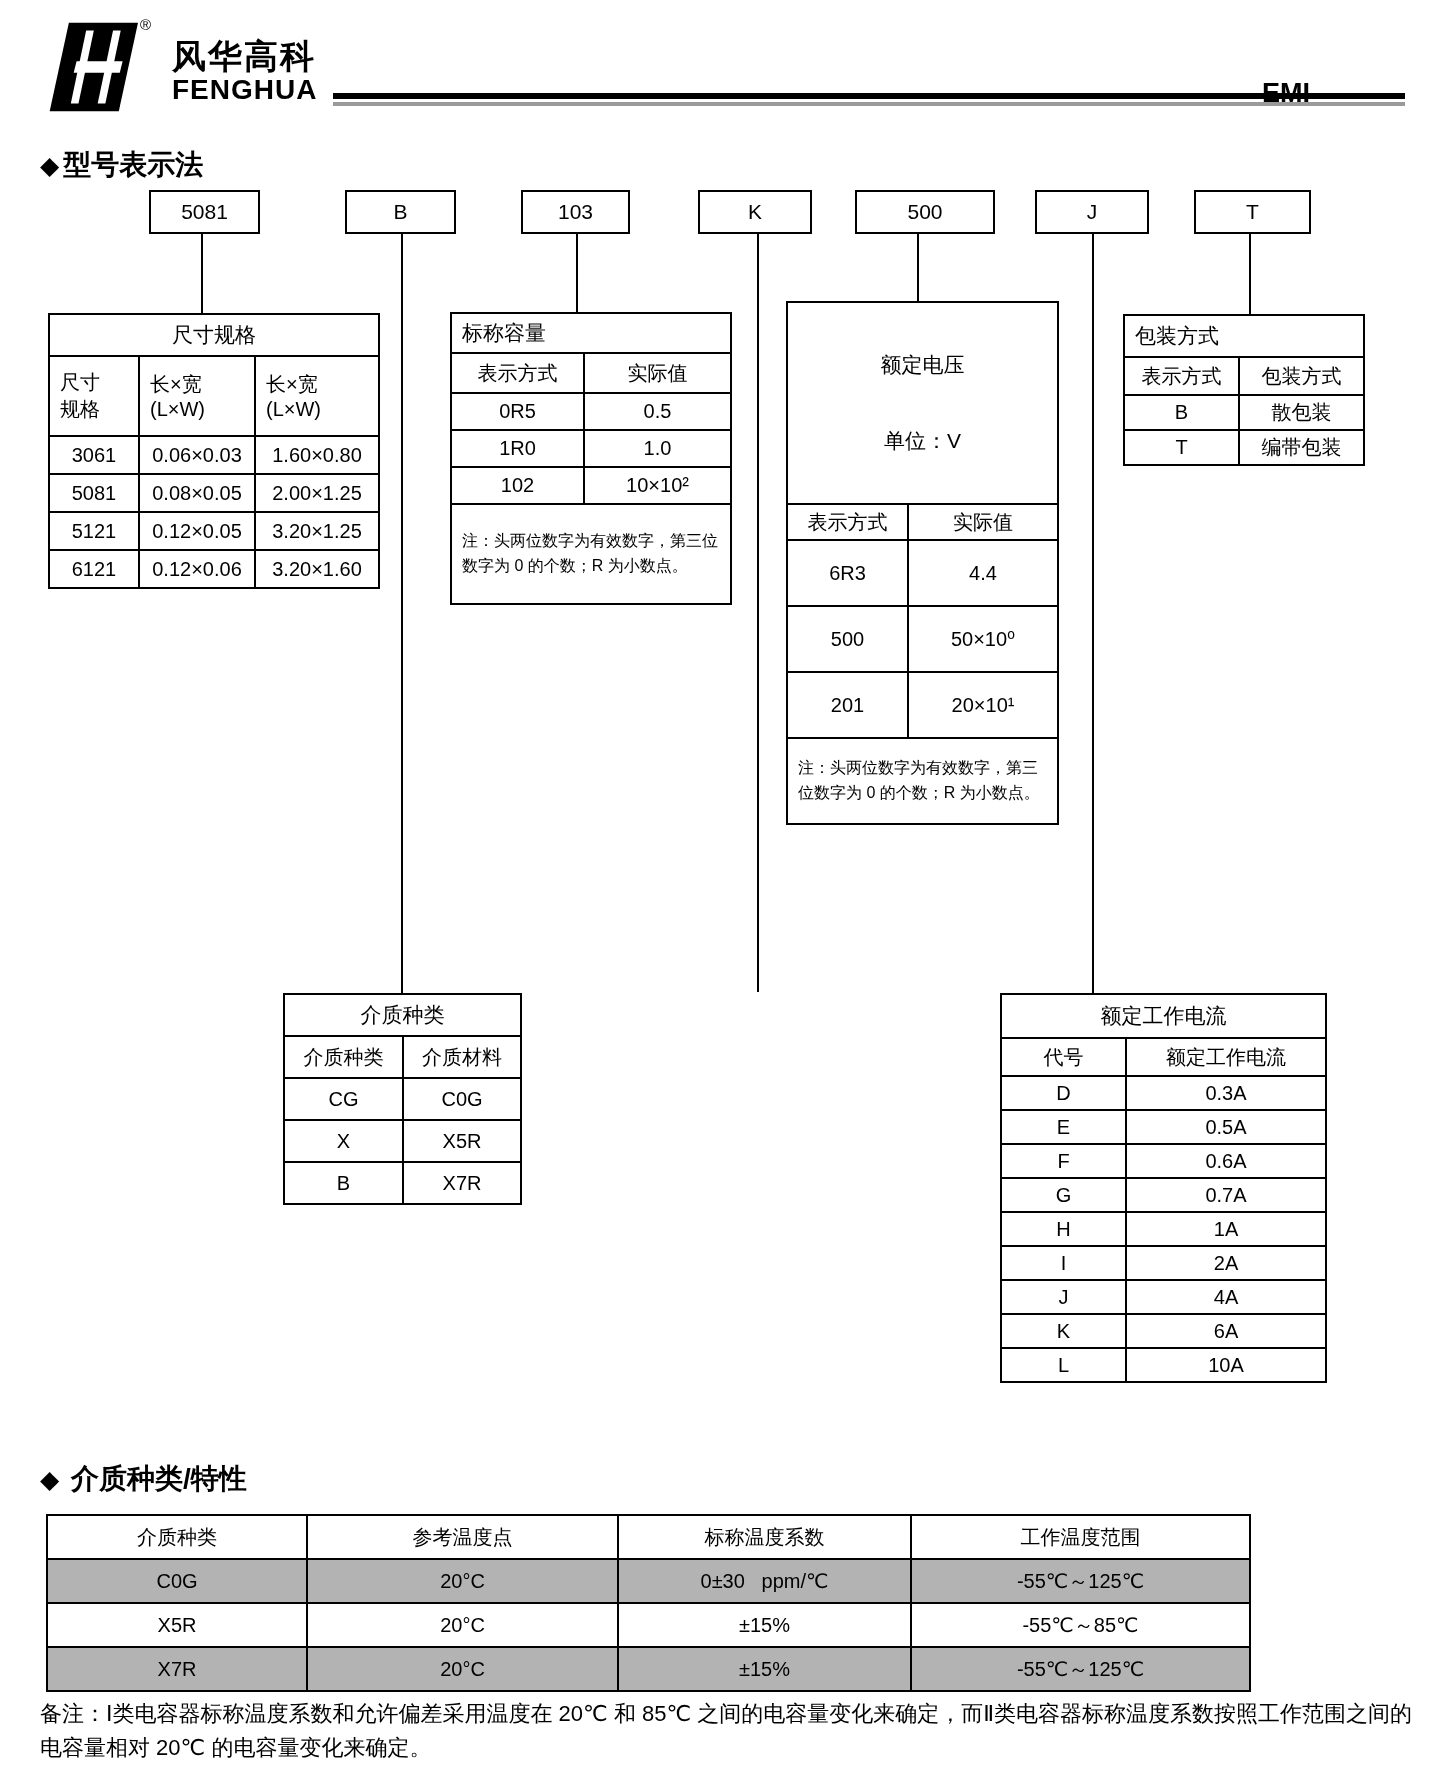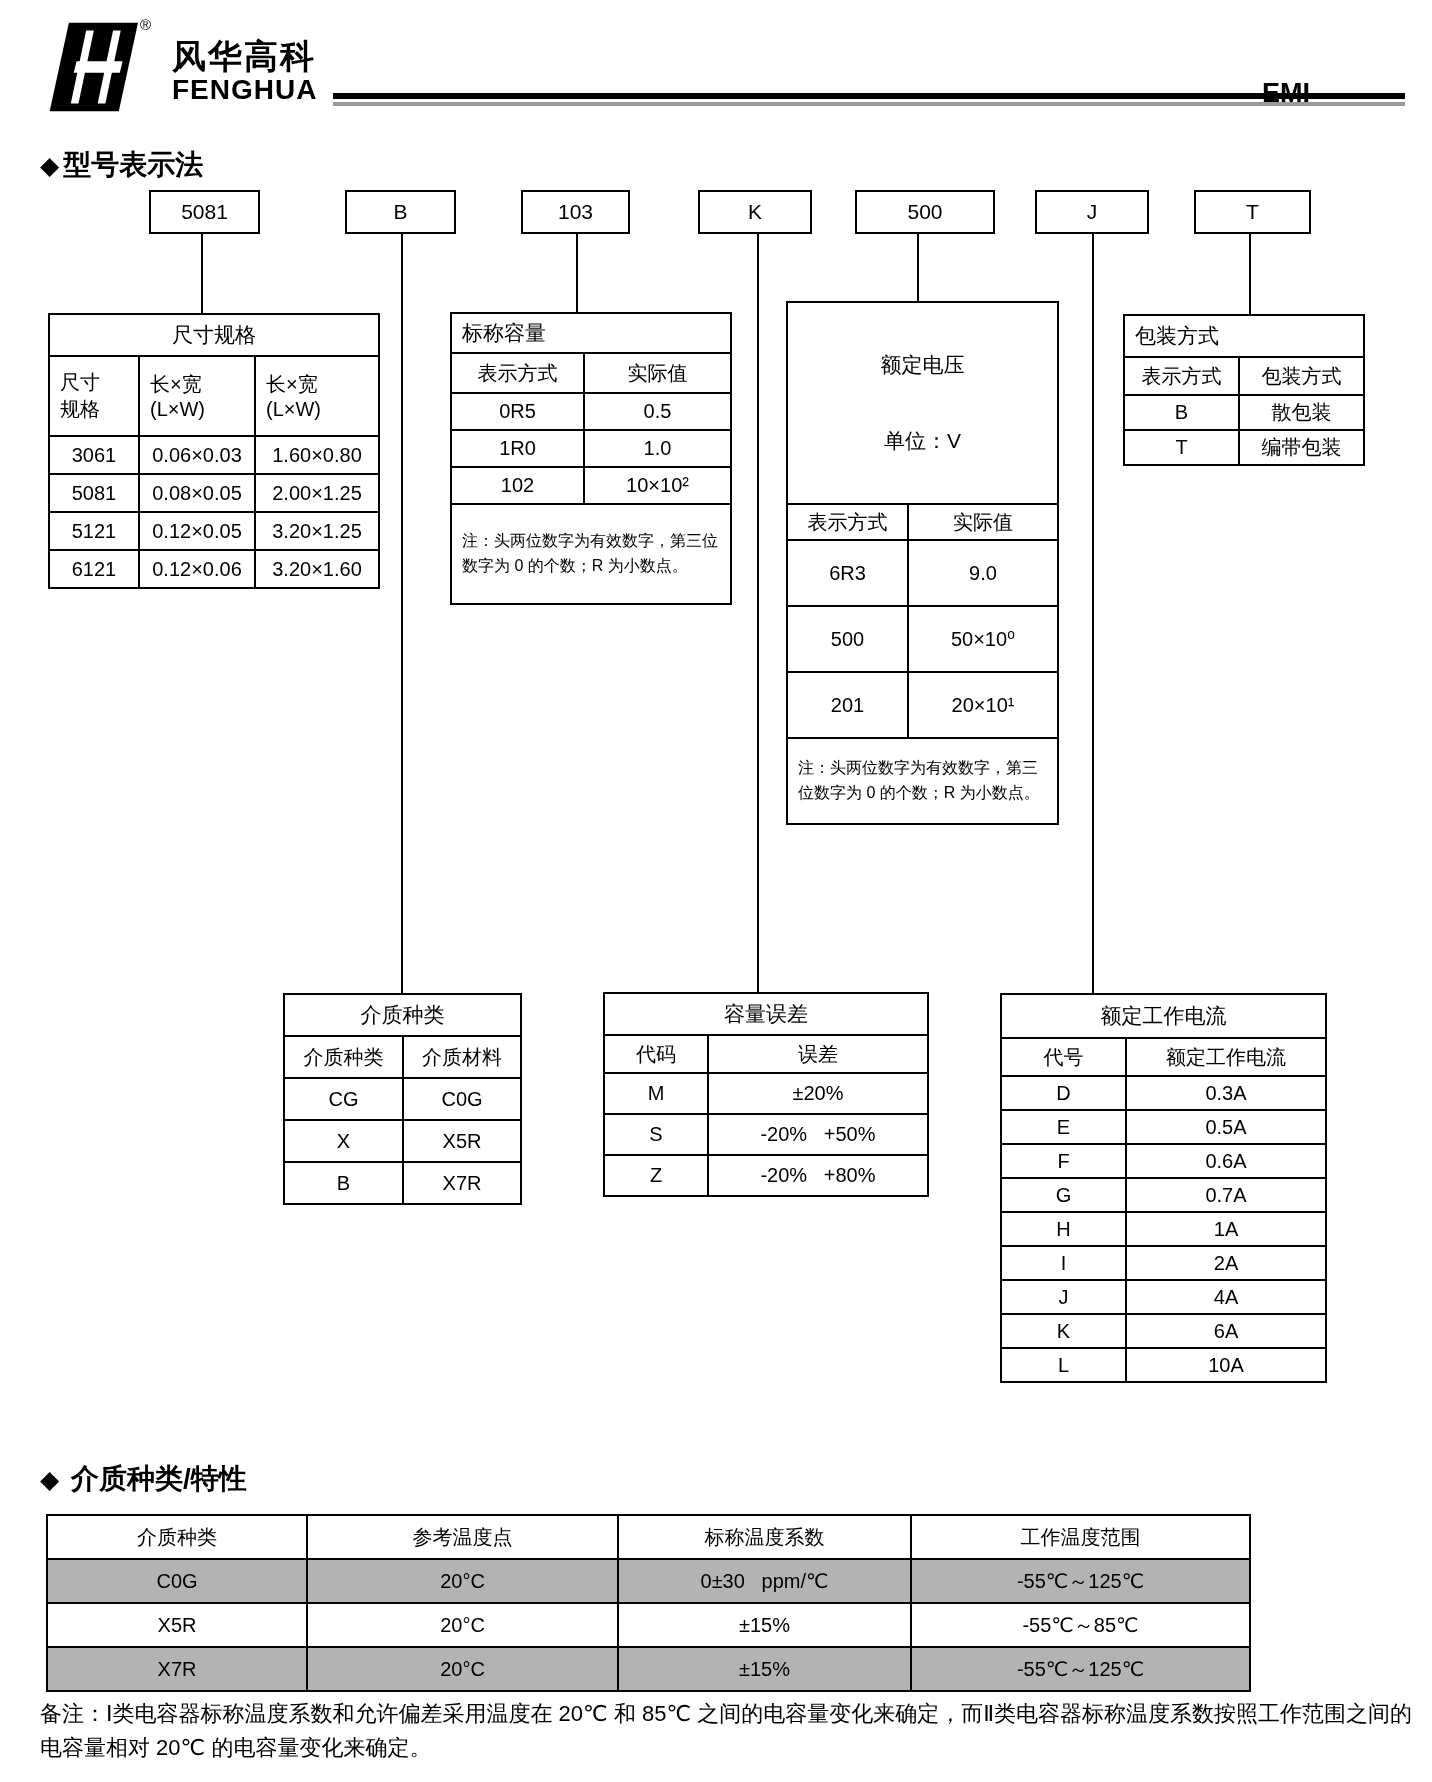--- a/index.html
+++ b/index.html
@@ -154,21 +154,21 @@
       <div>额定电压</div>
       <div>单位：V</div>
     </td>
         </tr>
     <tr style="height:36px;">
       <th>表示方式</th>
       <th>实际值</th>
     </tr>
     <tr style="height:66px;">
       <td>6R3</td>
-      <td>9.0</td>
+      <td>4.4</td>
     </tr>
     <tr style="height:66px;">
       <td>500</td>
       <td>50×10⁰</td>
     </tr>
     <tr style="height:66px;">
       <td>201</td>
       <td>20×10¹</td>
     </tr>
     <tr style="height:86px;">
@@ -222,47 +222,20 @@
       <td>X</td>
       <td>X5R</td>
     </tr>
     <tr style="height:42px;">
       <td>B</td>
       <td>X7R</td>
     </tr>
   </tbody>
     </table>
 
-  <table style="left:603px; top:992px; width:324px;">
-    <colgroup>
-        <col style="width:104px">
-        <col style="width:220px">
-      </colgroup>
-    <tbody>
-        <tr style="height:42px;">
-          <td colspan="2" class="t-title">容量误差</td>
-        </tr>
-    <tr style="height:38px;">
-      <th>代码</th>
-      <th>误差</th>
-    </tr>
-    <tr style="height:41px;">
-      <td>M</td>
-      <td>±20%</td>
-    </tr>
-    <tr style="height:41px;">
-      <td>S</td>
-      <td>-20%   +50%</td>
-    </tr>
-    <tr style="height:41px;">
-      <td>Z</td>
-      <td>-20%   +80%</td>
-    </tr>
-  </tbody>
-    </table>
 
   <table style="left:1000px; top:993px; width:325px;">
     <colgroup>
         <col style="width:125px">
         <col style="width:200px">
       </colgroup>
     <tbody>
         <tr style="height:44px;">
           <td colspan="2" class="t-title">额定工作电流</td>
         </tr>

